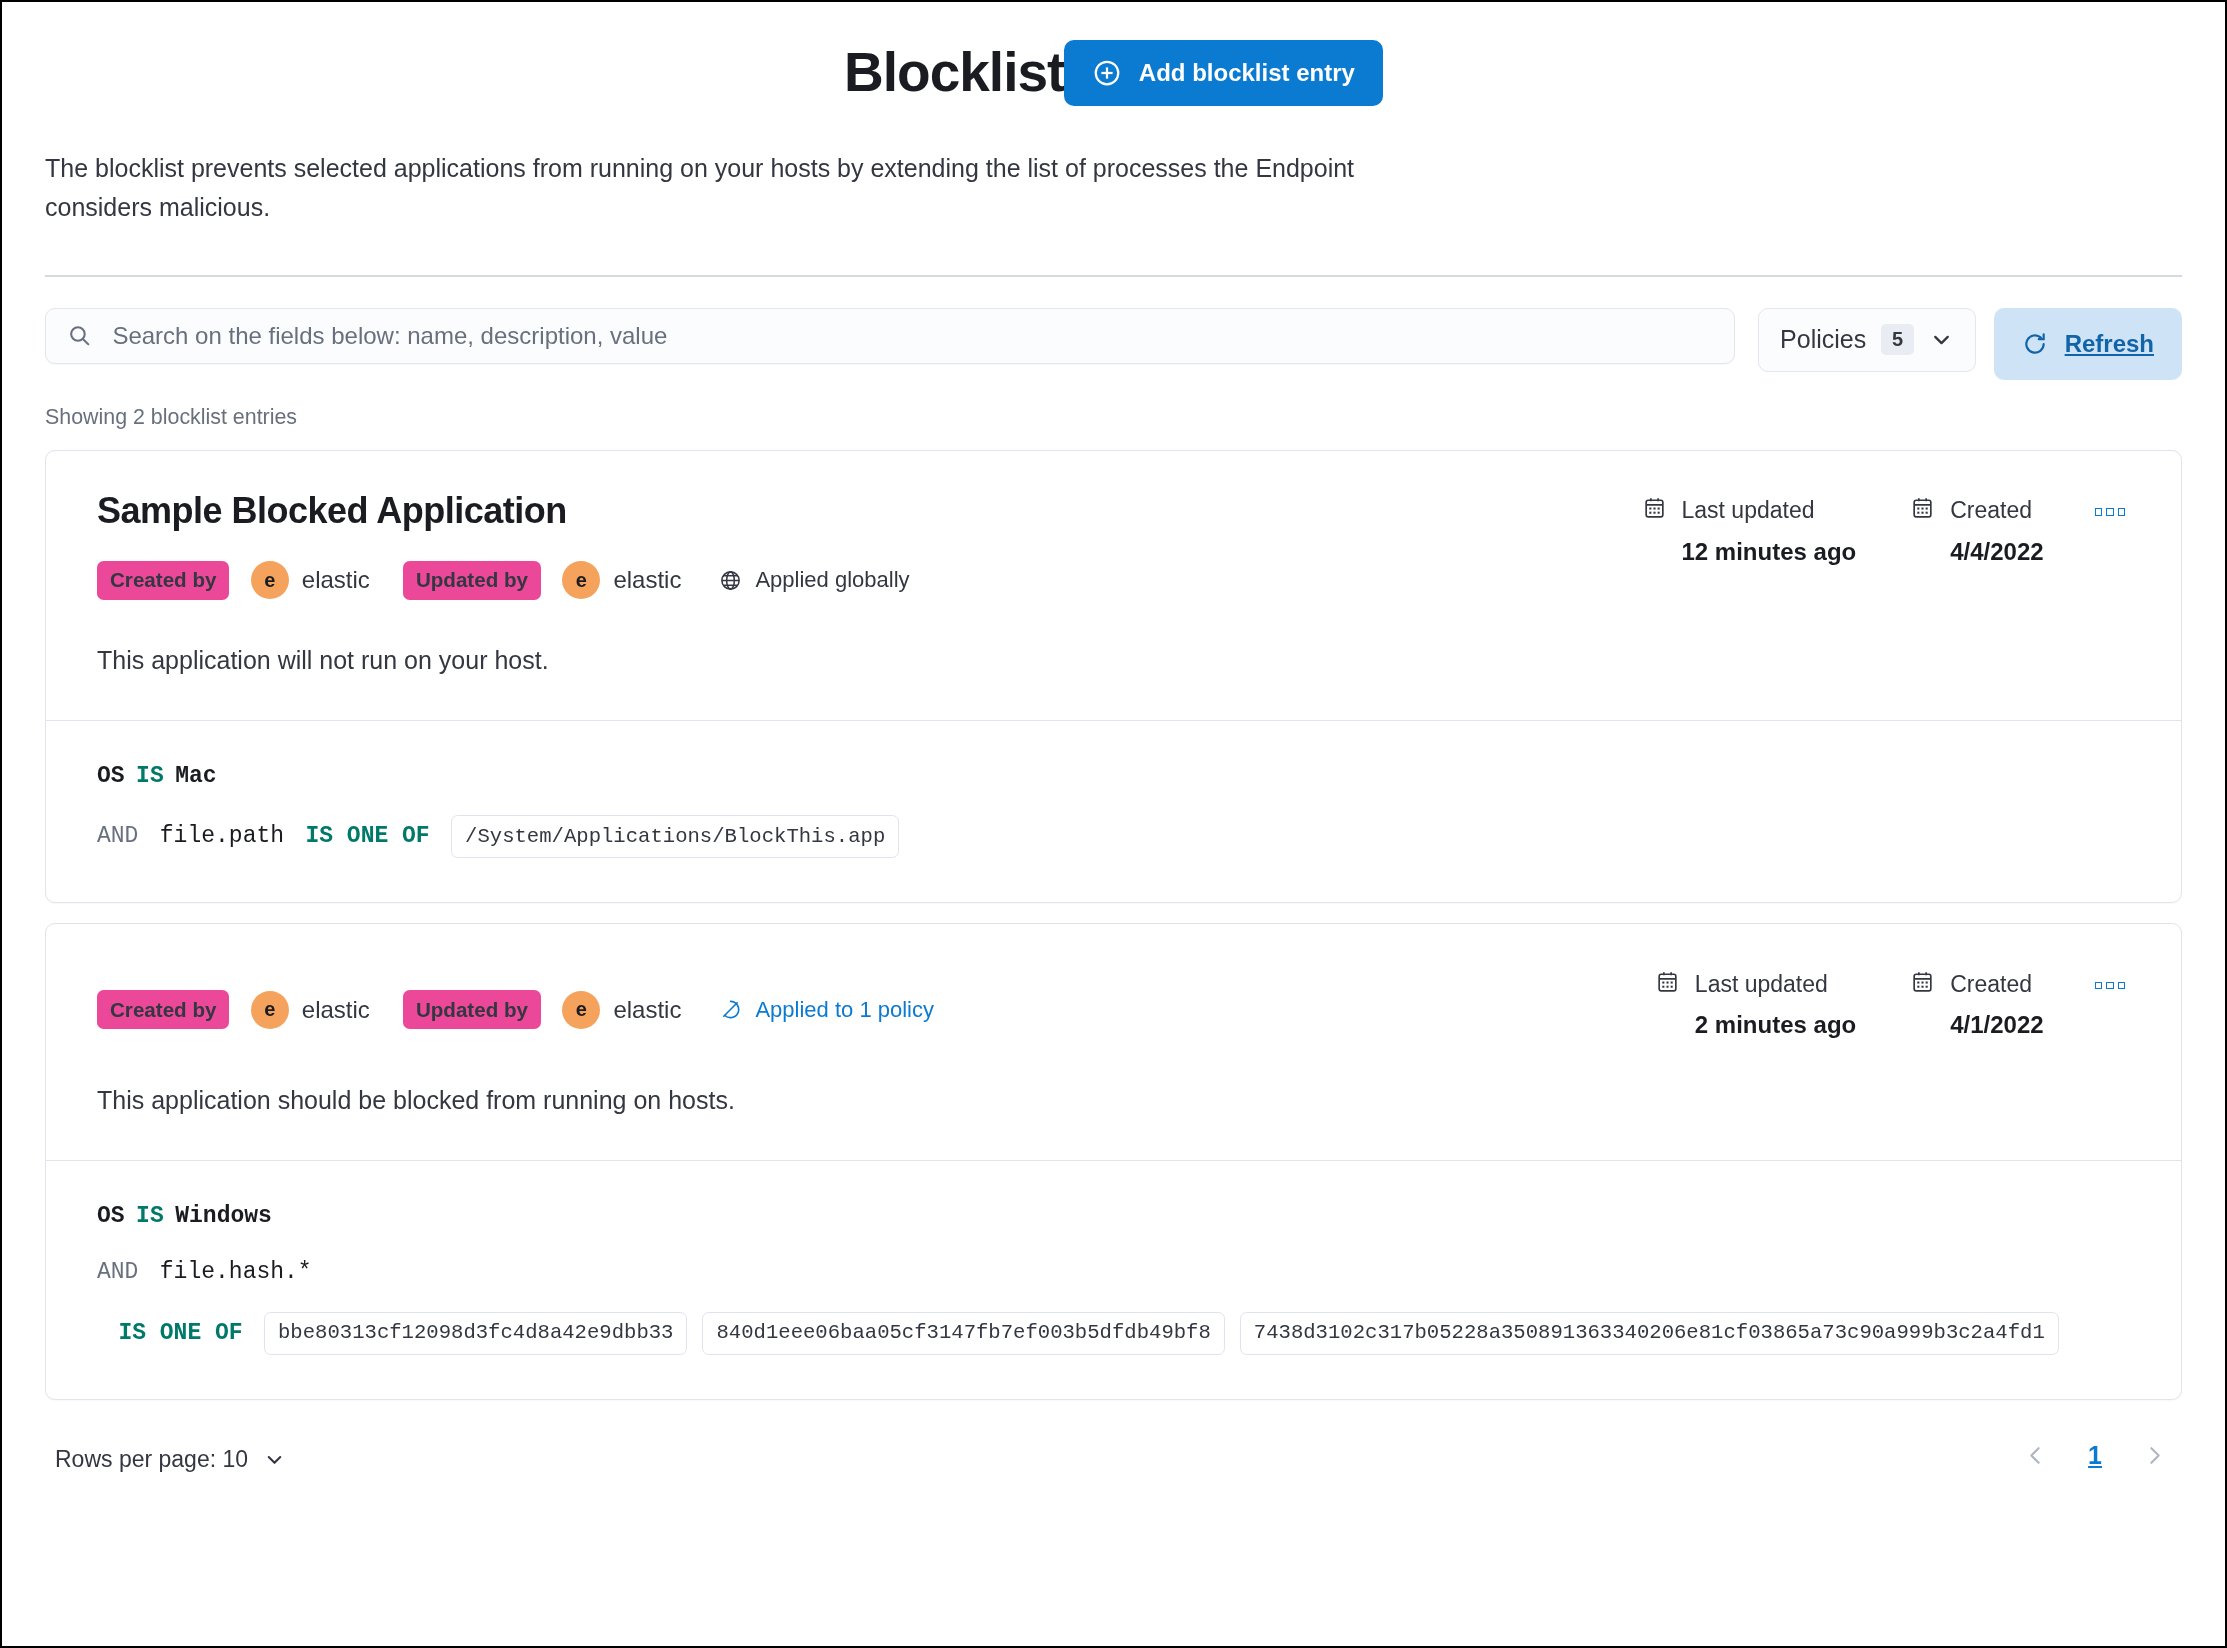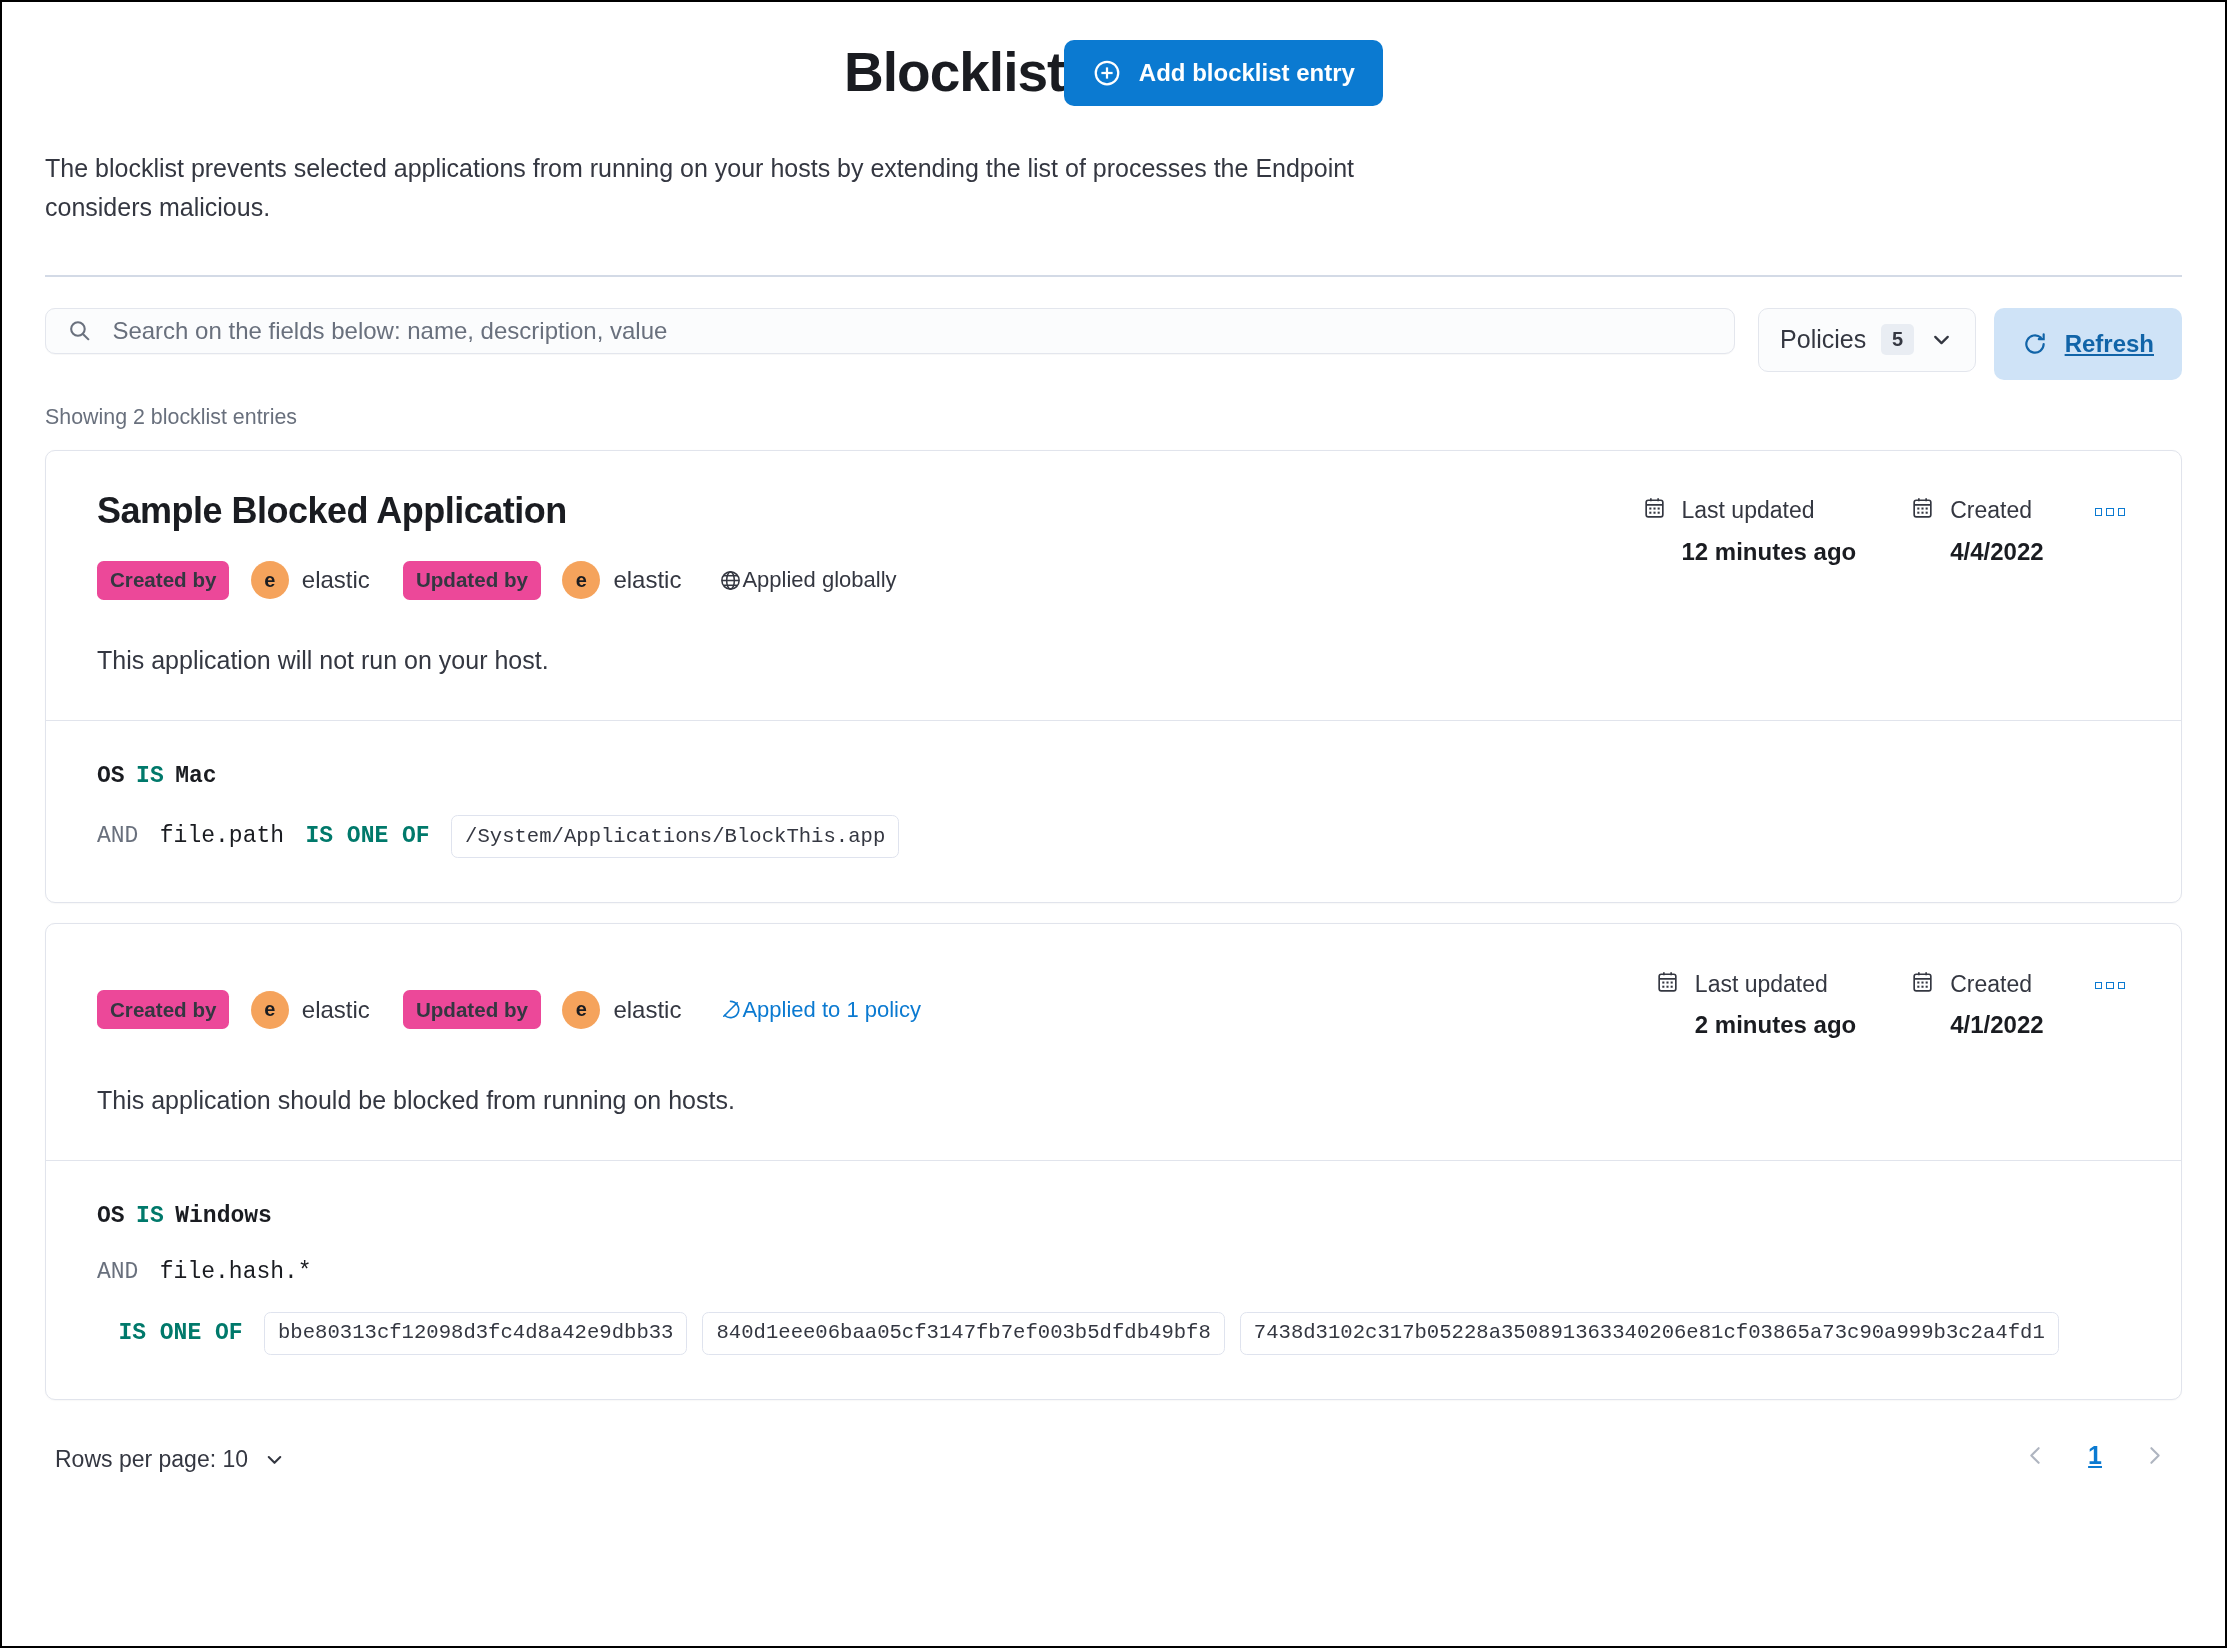--- a/index.html
+++ b/index.html
@@ -82,21 +82,21 @@
   }
   .search-box {
     flex: 1;
     display: flex;
     align-items: center;
     gap: 18px;
     background: #fbfcfd;
     border: 1.6px solid #e3e6ed;
     border-radius: 10px;
     padding: 0 21.4px;
-    height: 46px;
+    height: 56px;
     box-sizing: border-box;
     box-shadow: 0 0.8px 0.8px rgba(0,0,0,0.03);
   }
   .search-input {
     border: none;
     outline: none;
     background: transparent;
     font-size: 24px;
     font-family: "Liberation Sans", sans-serif;
     color: #343741;
@@ -210,20 +210,21 @@
   }
   .meta-user {
     font-size: 24px;
     color: #343741;
     margin-left: 13px;
   }
   .meta-sep { width: 33px; }
   .meta-applied {
     display: inline-flex;
     align-items: center;
+    gap: 13px;
     font-size: 22px;
     color: #343741;
     margin-left: 38px;
   }
   .meta-applied.link { color: #0b7ad1; cursor: pointer; }
 
   .card-dates {
     display: flex;
     align-items: flex-start;
     gap: 0;

